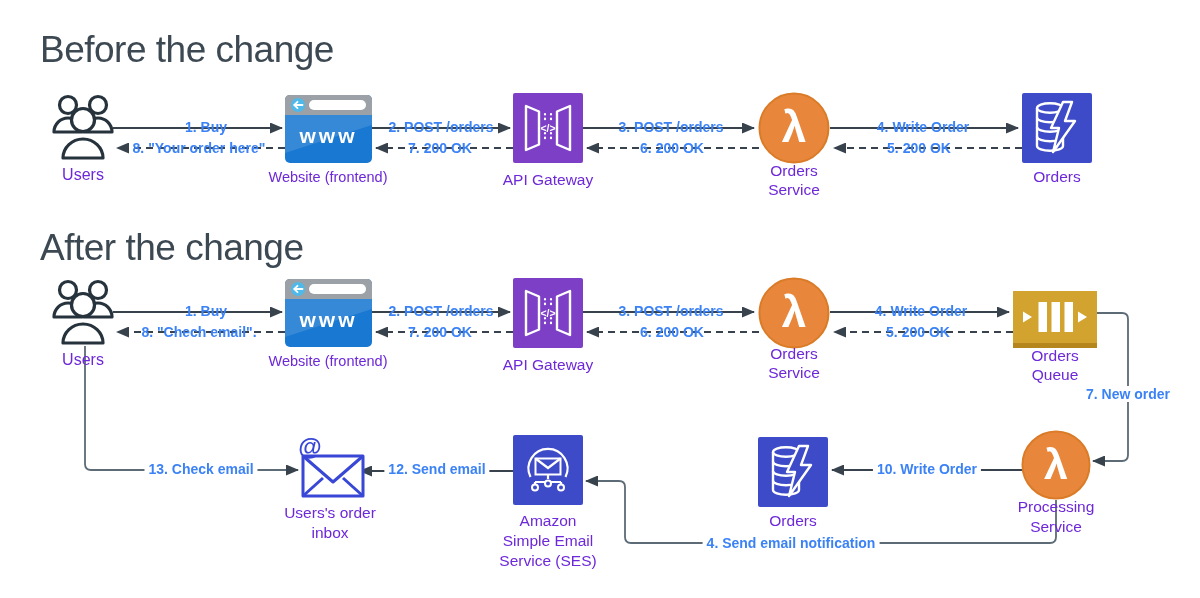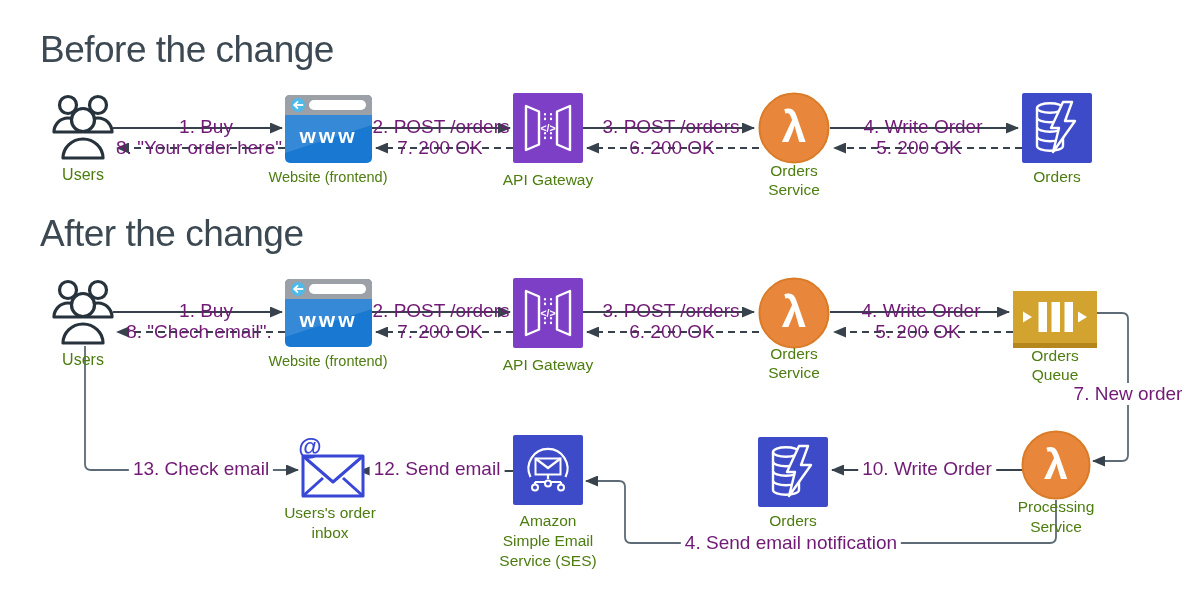--- a/index.html
+++ b/index.html
@@ -7,27 +7,27 @@
     position:relative;width:1200px;height:598px;background:#ffffff;overflow:hidden;
     font-family:"Liberation Sans","DejaVu Sans",sans-serif;
   }
   .title{
     position:absolute;left:40px;font-size:37px;color:#3c4852;letter-spacing:-0.5px;
     white-space:nowrap;
   }
   svg.overlay{position:absolute;left:0;top:0;z-index:1;}
   .node{position:absolute;z-index:2;}
   .nlabel{
-    position:absolute;z-index:3;width:160px;text-align:center;color:#4d7c0f;
+    position:absolute;z-index:3;width:160px;text-align:center;color:#6d28d9;
     font-size:15.5px;line-height:19px;
   }
   .nlabel span{display:block;}
   .flabel{
     position:absolute;z-index:4;transform:translate(-50%,-50%);
-    font-size:19px;font-weight:normal;color:#701a75;white-space:nowrap;
+    font-size:14px;font-weight:bold;color:#3b82f6;white-space:nowrap;
   }
   .wbg{background:#ffffff;padding:0 4px;}
   
   .fl{stroke:var(--arrow);stroke-width:2;fill:none;}
   .fd{stroke:var(--arrow);stroke-width:2;fill:none;stroke-dasharray:7 5;}
   .conn{stroke:var(--connector);stroke-width:1.8;fill:none;}
   .mk{fill:var(--arrow);}
   .people{stroke:var(--people-ink);stroke-width:3.2;fill:#fff;stroke-linejoin:round;}
   .bb{fill:var(--browser-blue);}
   .bbar{fill:var(--browser-bar);}
@@ -82,21 +82,21 @@
     <path class="fd" d="M1013,332 L834,332" marker-end="url(#ah)"></path>
 
     <path class="conn" d="M1097,313 L1122,313 Q1128,313 1128,319 L1128,455 Q1128,461 1122,461 L1093,461" marker-end="url(#ah)"></path>
     <path class="fl" d="M1022,470 L832,470" marker-end="url(#ah)"></path>
     <path class="conn" d="M1056,500 L1056,537 Q1056,543 1050,543 L631,543 Q625,543 625,537 L625,487 Q625,481 619,481 L586,481" marker-end="url(#ah)"></path>
     <path class="fl" d="M513,471 L360,471" marker-end="url(#ah)"></path>
     <path class="conn" d="M85,346 L85,464 Q85,470 91,470 L298,470" marker-end="url(#ah)"></path>
   </svg>
 
   <div class="title" style="top:29px">Before the change</div>
-  <div class="title" style="top:213px">After the change</div>
+  <div class="title" style="top:227px">After the change</div>
 
   <div class="node" style="left:52px;top:94px">
     <svg width="62" height="66" viewBox="0 0 62 66">
       <circle class="people" cx="16" cy="11" r="8.5"></circle>
         <path class="people" d="M2,38 a14,14 0 0 1 28,0 Z"></path>
       <circle class="people" cx="46" cy="11" r="8.5"></circle>
         <path class="people" d="M32,38 a14,14 0 0 1 28,0 Z"></path>
       <circle class="people" cx="31" cy="26" r="11.5"></circle>
         <path class="people" d="M11,64 a20,19 0 0 1 40,0 Z"></path>
     </svg>

